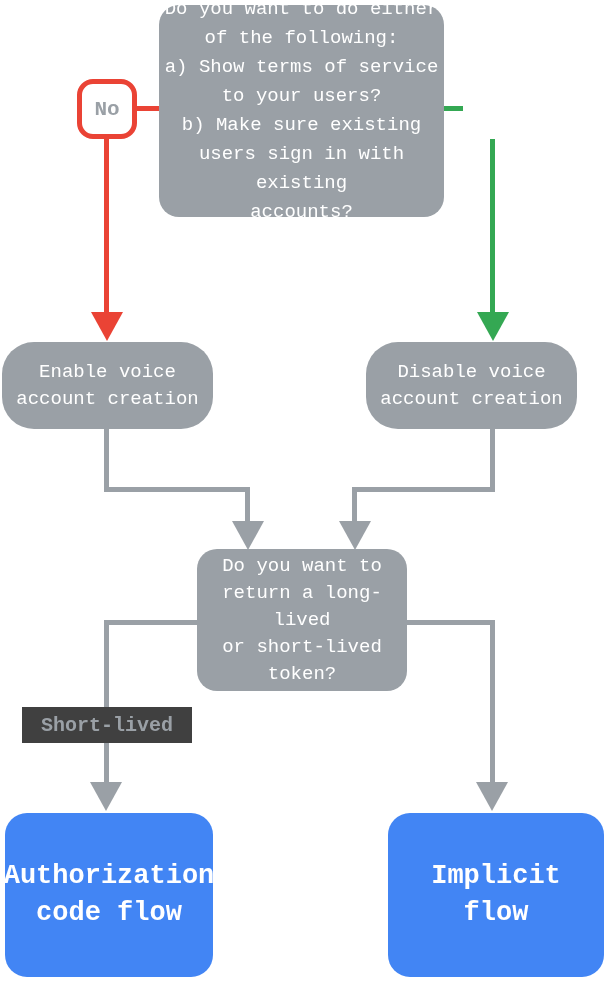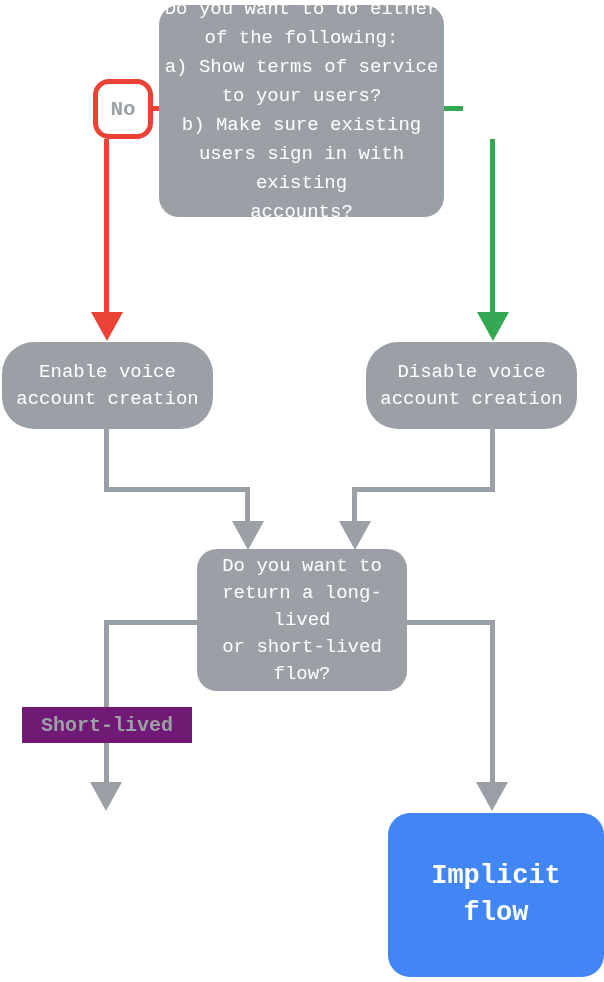--- a/index.html
+++ b/index.html
@@ -61,41 +61,41 @@
 
   .badge {
     position: absolute;
     top: 79px; width: 60px; height: 60px;
     background: #ffffff;
     border-radius: 16px;
     display: flex; align-items: center; justify-content: center;
     color: var(--gray-text, #9AA0A6);
     font-size: 21px; font-weight: 600;
   }
-  .badge.no  { left: 77px;  border: 5px solid var(--red, #EA4335); margin-left: 16px; }
+  .badge.no  { left: 77px;  border: 5px solid var(--red, #EA4335); }
   .badge.yes { left: 463px; border: 5px solid var(--green, #34A853); }
 
   .line { position: absolute; background: var(--connector-gray, #9AA0A6); }
   .line.red   { background: var(--red, #EA4335); }
   .line.green { background: var(--green, #34A853); }
 
   .arrowhead {
     position: absolute;
     width: 0; height: 0;
     border-left: 16px solid transparent;
     border-right: 16px solid transparent;
     border-top: 29px solid var(--connector-gray, #9AA0A6);
   }
   .arrowhead.red   { border-top-color: var(--red, #EA4335); }
   .arrowhead.green { border-top-color: var(--green, #34A853); }
 
   .edge-label {
     position: absolute;
     top: 707px; width: 170px; height: 36px;
-    background: #701a75;
+    background: #404040;
     color: var(--gray-text, #9AA0A6);
     display: flex; align-items: center; justify-content: center;
     font-size: 20px; font-weight: 600;
   }
   .edge-label.left  { left: 22px; }
   .edge-label.right { left: 408px; }
 </style>
 </head>
 <body>
 
@@ -129,27 +129,29 @@
   <div class="arrowhead" style="left:232px; top:521px;"></div>
 
   <div class="line" style="left:490px; top:429px; width:5px; height:63px;"></div>
   <div class="line" style="left:352px; top:487px; width:143px; height:5px;"></div>
   <div class="line" style="left:352px; top:487px; width:5px; height:35px;"></div>
   <div class="arrowhead" style="left:339px; top:521px;"></div>
 
   <div class="node question-mid">Do you want to
 return a long-lived
 or short-lived
-flow?</div>
+token?</div>
 
   <div class="line" style="left:104px; top:620px; width:93px; height:5px;"></div>
   <div class="line" style="left:104px; top:620px; width:5px; height:162px;"></div>
   <div class="arrowhead" style="left:90px; top:782px;"></div>
   <div class="edge-label left">Short-lived</div>
 
   <div class="line" style="left:407px; top:620px; width:88px; height:5px;"></div>
   <div class="line" style="left:490px; top:620px; width:5px; height:162px;"></div>
   <div class="arrowhead" style="left:476px; top:782px;"></div>
 
+  <div class="node terminal left">Authorization
+code flow</div>
   <div class="node terminal right">Implicit
 flow</div>
 
 </div>
 
 </body></html>

